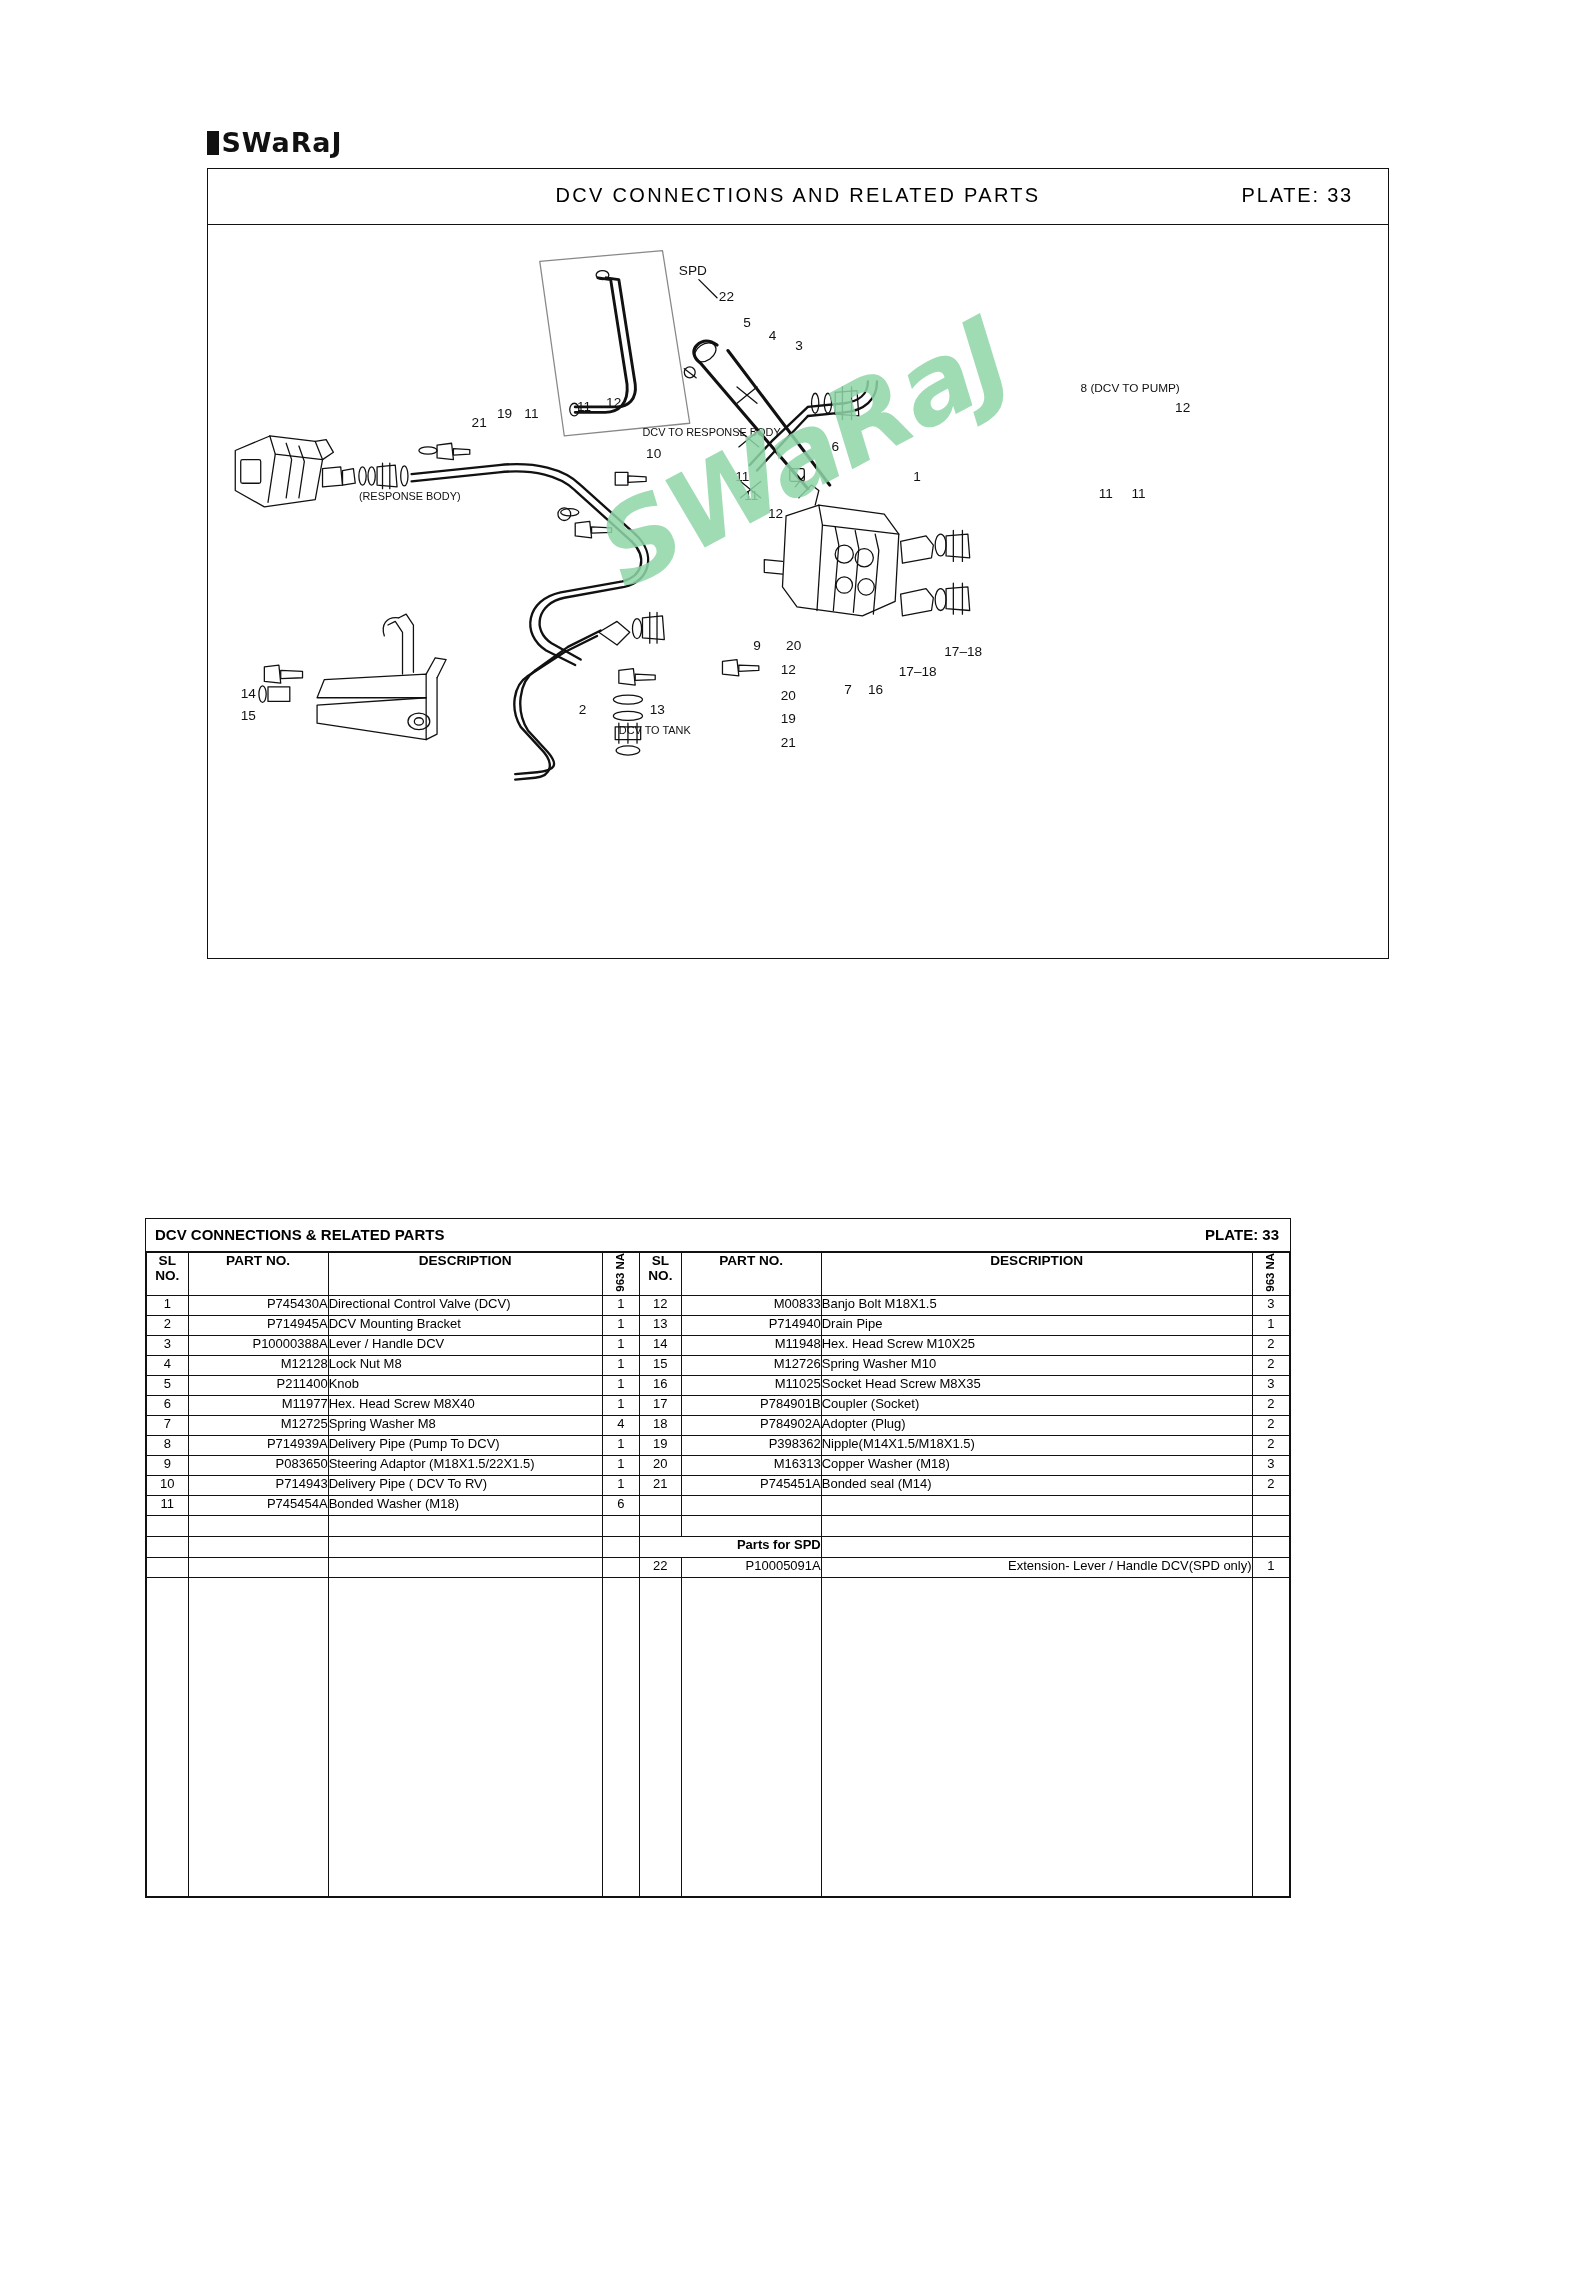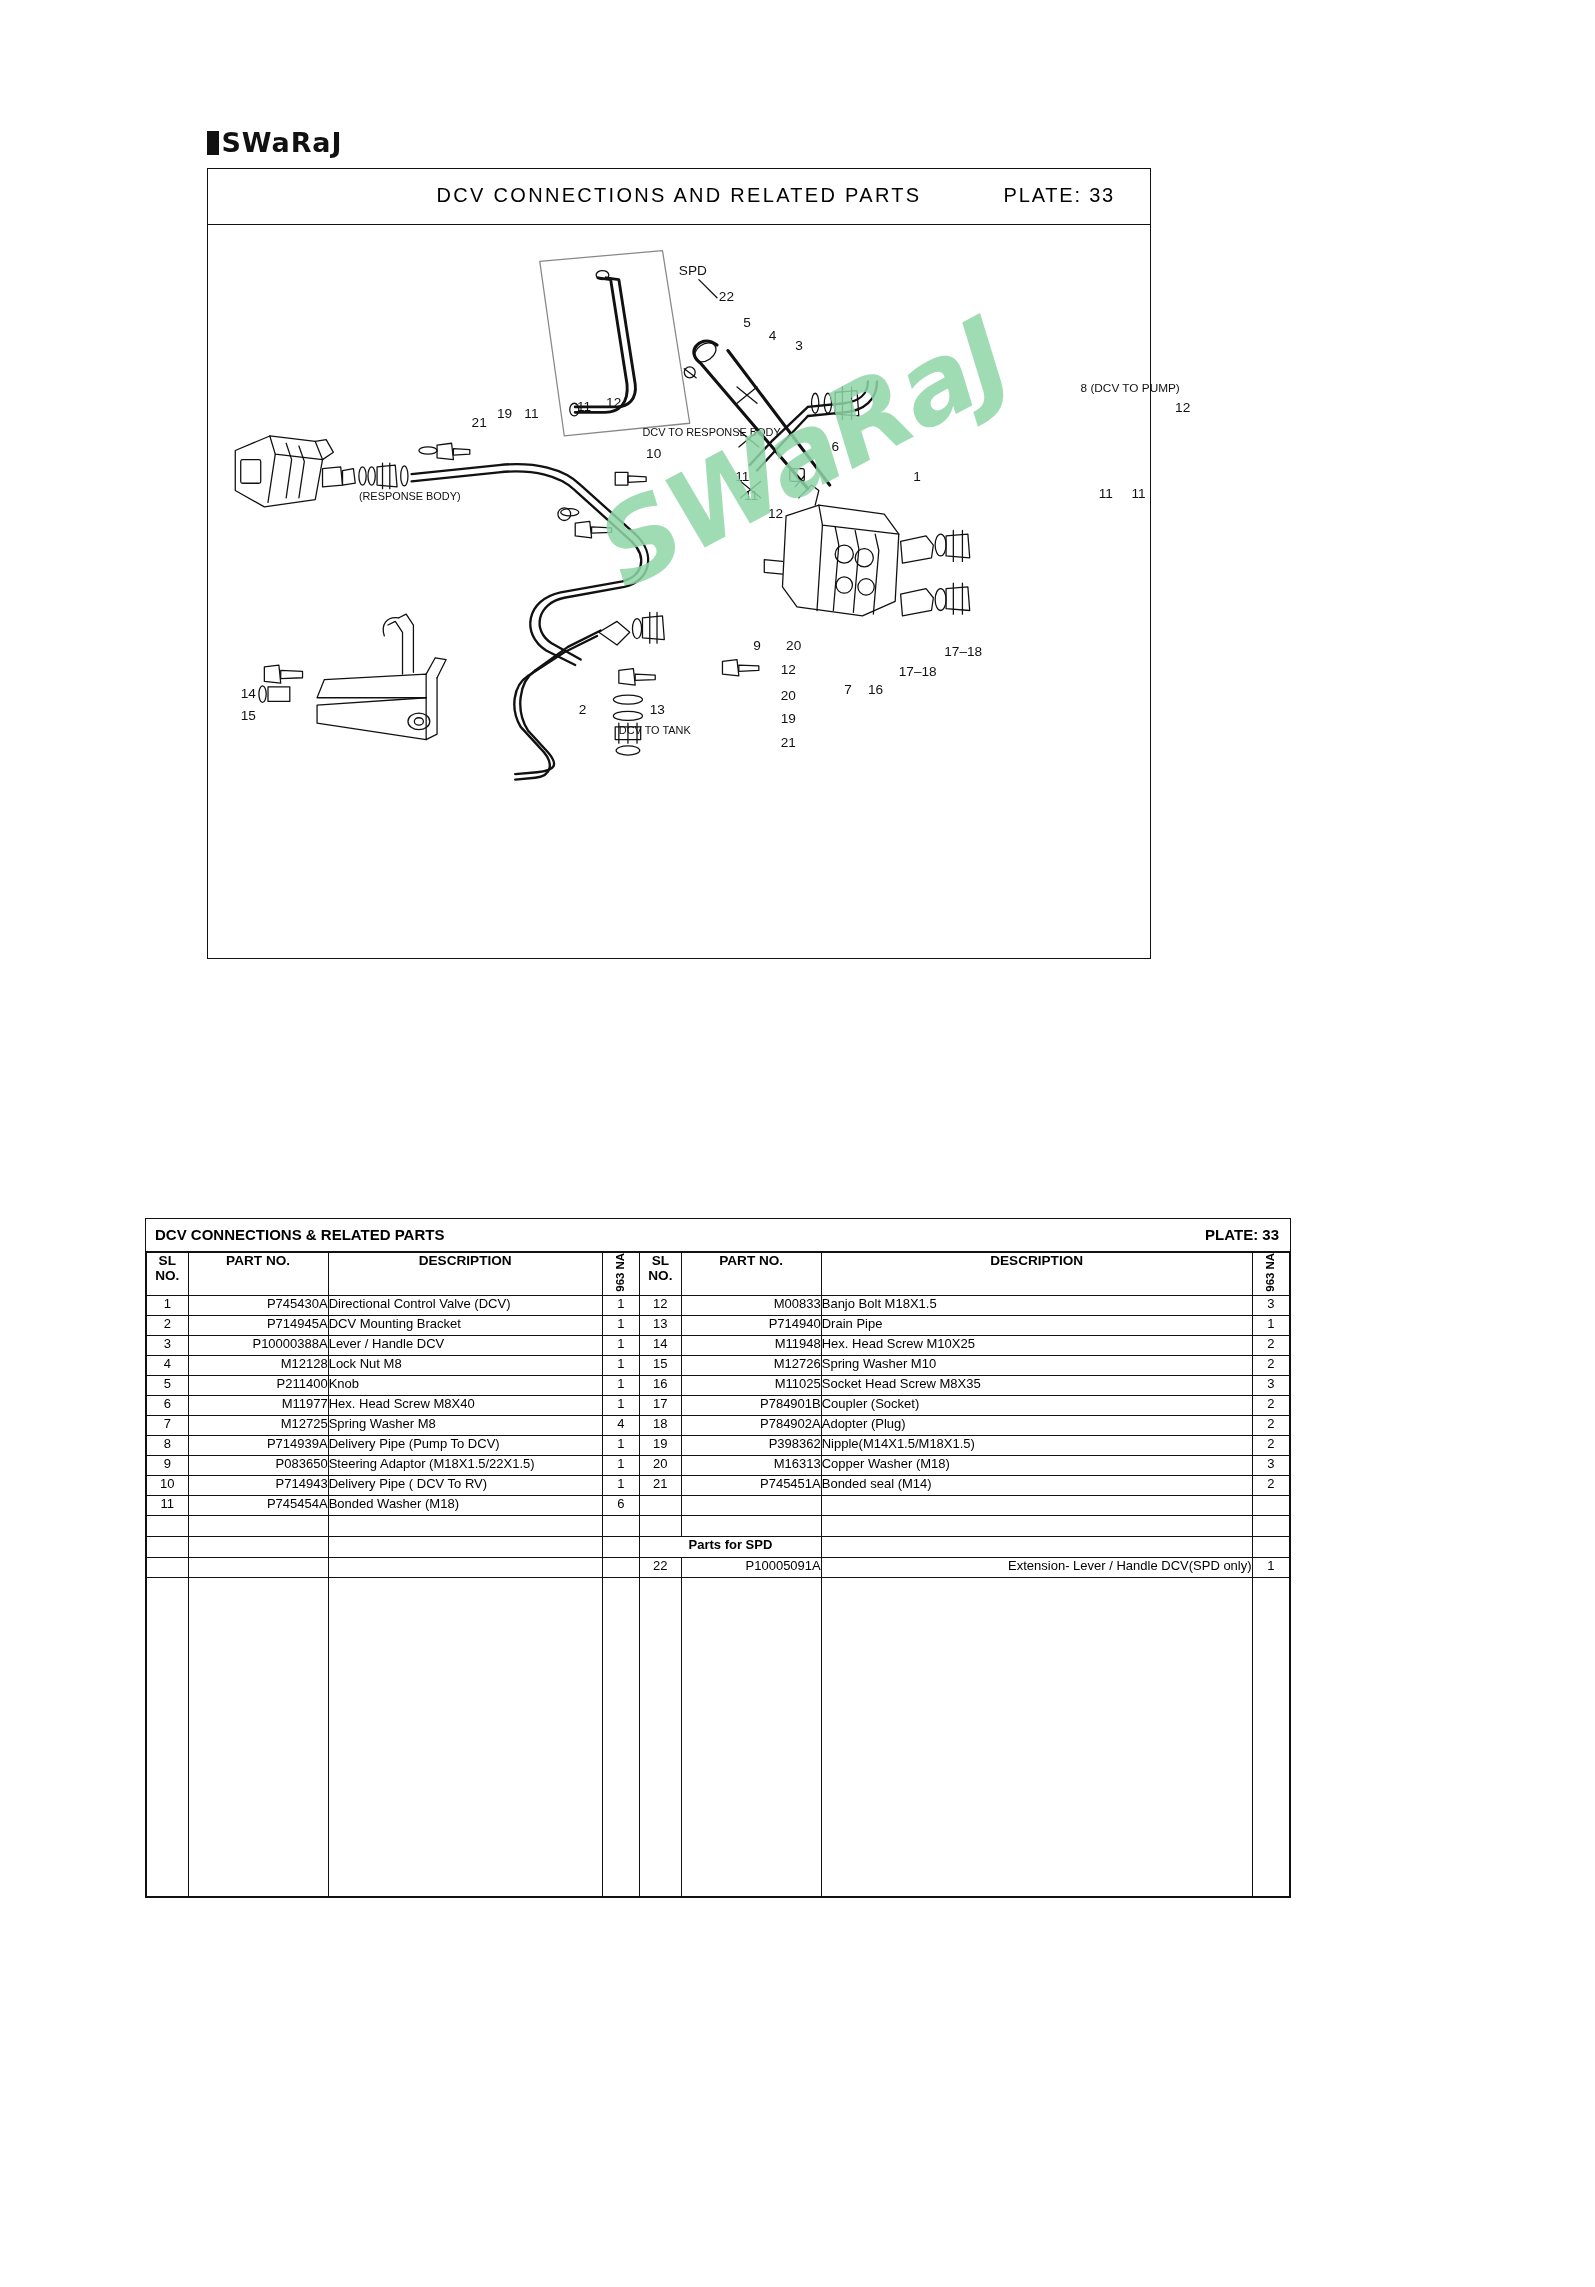--- a/index.html
+++ b/index.html
@@ -34,21 +34,21 @@
     background: #111;
     vertical-align: -2.7px;
     margin-right: 2.7px;
   }
 
   
   .plate-frame {
     position: absolute;
     left: 207px;
     top: 168px;
-    width: 944px;
+    width: 1182px;
     height: 791px;
     border: 1.8px solid #111;
     box-sizing: border-box;
     background: #fff;
   }
   .plate-title-bar {
     position: relative;
     height: 56px;
     border-bottom: 1.8px solid #111;
     box-sizing: border-box;
@@ -169,21 +169,21 @@
     display: inline-block;
   }
   td.c-sl   { text-align: center; padding: 1.8px 0; }
   td.c-part { text-align: right;   padding: 1.8px 0 1.8px 7.3px; }
   td.c-desc { text-align: left;   padding: 1.8px 0 1.8px 7.3px; }
   td.c-qty  { text-align: center; padding: 1.8px 0; }
   .spd-note {
     padding: 3.6px 0 1.8px 7.3px;
     font-size: 13px;
     font-weight: bold;
-    text-align: center;
+    text-align: right;
   }
   .row-h { height: 20px; }
   .filler td { height: 20px; }
 </style>
 </head>
 <body>
 
 <div class="logo">
   <span class="bar"></span><span>SWaRaJ</span>
 </div>

